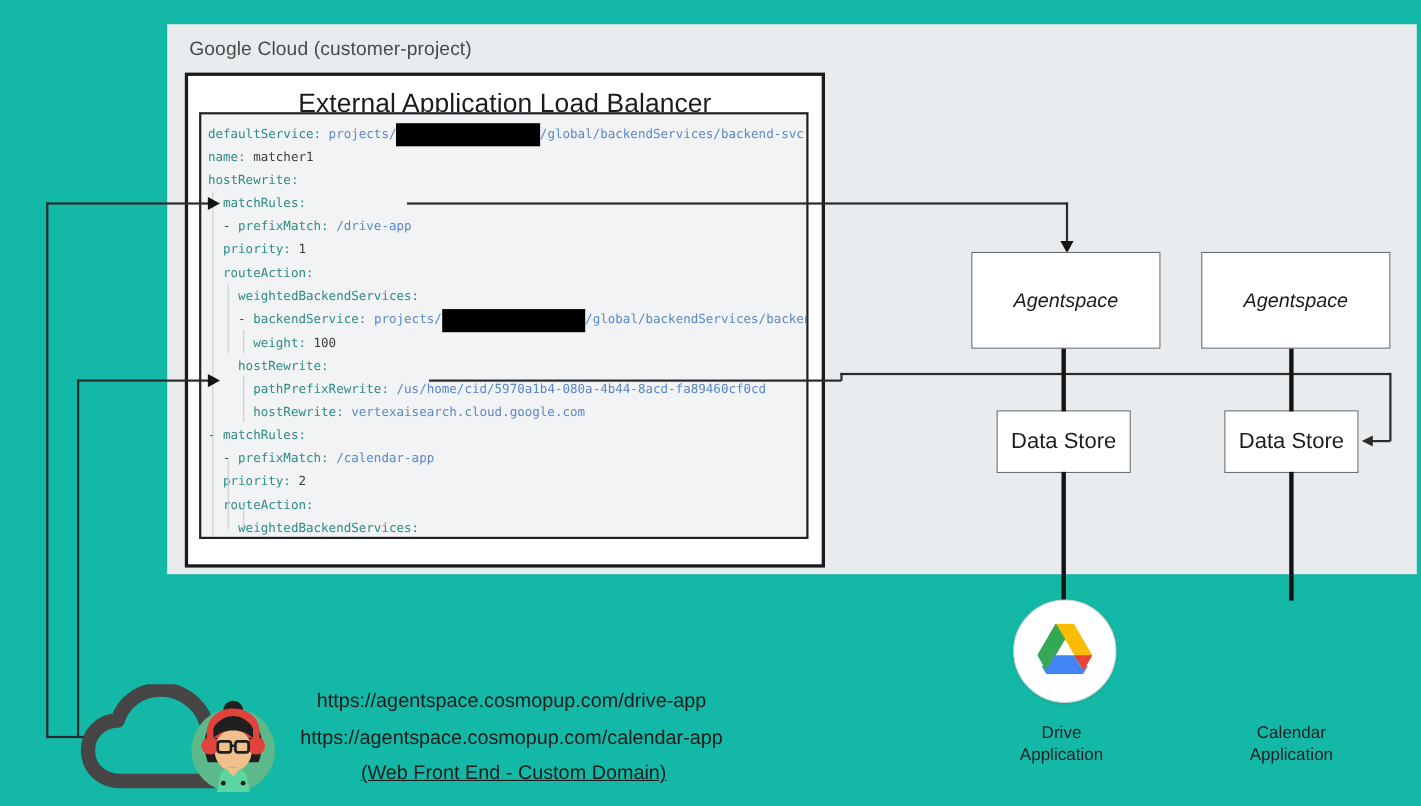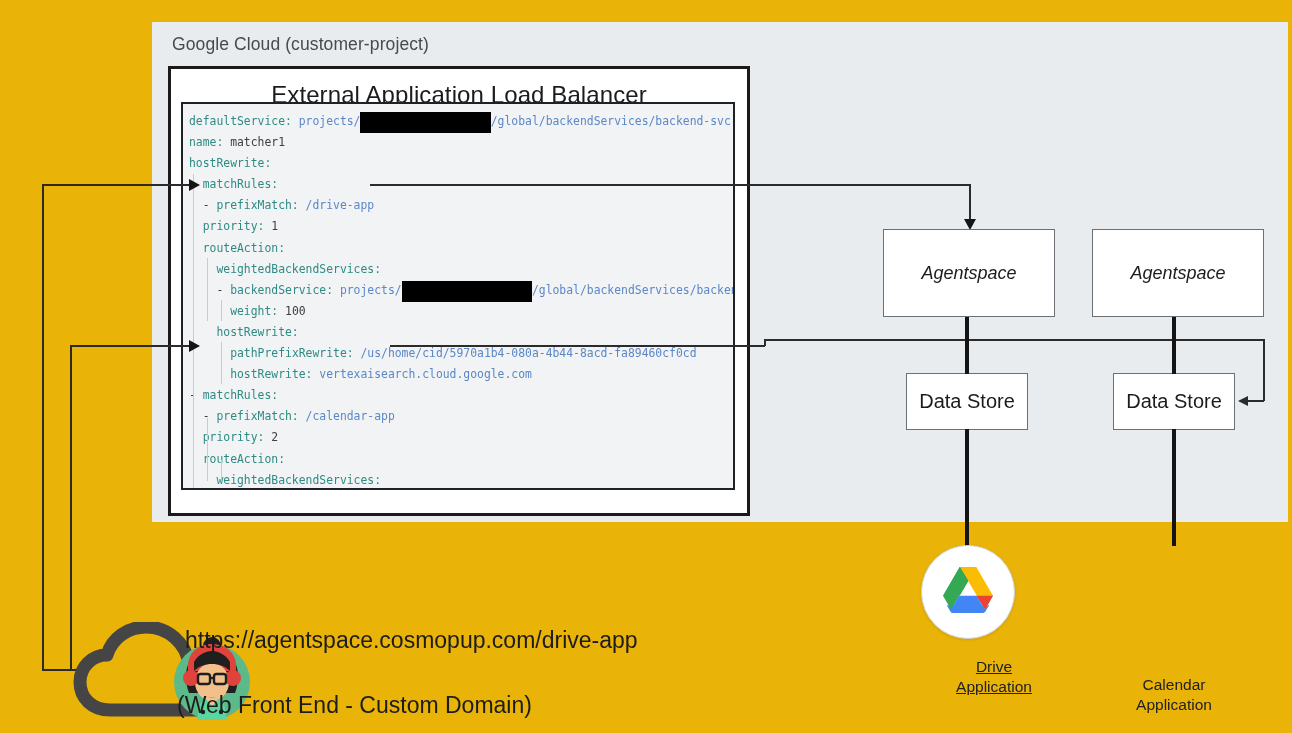--- a/index.html
+++ b/index.html
@@ -8,21 +8,21 @@
     background: #ffffff;
   }
   body {
     font-family: "Liberation Sans", sans-serif;
     -webkit-font-smoothing: antialiased;
   }
   #canvas {
     position: relative;
     width: 1292px;
     height: 733px;
-    background: #eab308;
+    background: #14b8a6;
     overflow: hidden;
   }
 
   
   .gcp-panel {
     position: absolute;
     left: 152px;
     top: 22px;
     width: 1136px;
     height: 500px;
@@ -166,21 +166,22 @@
     text-align: center;
     font-size: 15.5px;
     line-height: 20px;
     color: #202124;
   }
 
   
   .url-line {
     position: absolute;
     width: 560px;
-    font-size: 23px;
+    text-align: center;
+    font-size: 18px;
     color: #1c1c1c;
     white-space: nowrap;
   }
 
   
   .cloud-user { position: absolute; left: 72px; top: 622px; width: 190px; height: 100px; }
 </style>
 </head>
 <body>
 
@@ -259,26 +260,26 @@
       <svg width="50" height="46" viewBox="0 0 87 80">
         <path d="M6.6 66.5 L13.4 78.3 C14.2 79.7 15.5 80 16.9 80 L70 80 C71.4 80 72.7 79.3 73.5 78 L80.3 66.5 Z" fill="#4285f4"></path>
         <path d="M29 0 L58 0 L29.6 49 L0.7 49 Z" fill="#34a853" transform="translate(0,0)"></path>
         <path d="M29.3 0 L57.9 0 L87 50 L73.3 74 L43.5 24 Z" fill="#fbbc04"></path>
         <path d="M0 50 L14 74 L44 24 L29.3 0 Z" fill="#34a853"></path>
         <path d="M73.3 74 L87 50 L57.5 50 Z" fill="#ea4335"></path>
         <path d="M13.9 74.2 L27.8 50 L58.2 50 L72.6 74.3 Z" fill="#4285f4"></path>
       </svg>
     </span>
   </div>
-  <div class="app-label" style="left:914px; top:657px;text-decoration:underline;">
+  <div class="app-label" style="left:885px; top:657px;">
     <div>Drive</div>
     <div>Application</div>
   </div>
 
-  <div class="app-label" style="left:1094px; top:675px;">
+  <div class="app-label" style="left:1094px; top:657px;">
     <div>Calendar</div>
     <div>Application</div>
   </div>
 
   <div class="cloud-user">
     <svg width="190" height="100" viewBox="0 0 190 100">
       <path d="M38,88 C20,88 8,76 8,60 C8,45 20,33 35,33 C40,16 56,5 74,5 C96,5 114,21 117,42
                C133,44 145,57 145,72 C145,81 140,88 131,88 Z" fill="none" stroke="#454545" stroke-width="13" stroke-linejoin="round"></path>
       <circle cx="140" cy="60" r="38" fill="#5cb98a"></circle>
       <g>
@@ -296,15 +297,16 @@
         </g>
         <path d="M128 82 c4 -5 8 -7 12 -7 c4 0 8 2 12 7 l3 16 l-30 0 z" fill="#5bd6a0"></path>
         <circle cx="131" cy="90" r="2.2" fill="#1f1f1f"></circle>
         <circle cx="149" cy="90" r="2.2" fill="#1f1f1f"></circle>
         <path d="M133 76 l7 8 l7 -8 z" fill="#f2c08a"></path>
       </g>
     </svg>
   </div>
 
   <div class="url-line" style="left:185px; top:627px;">https://agentspace.cosmopup.com/drive-app</div>
-  <div class="url-line" style="left:177px; top:692px;">(Web Front End - Custom Domain)</div>
+  <div class="url-line" style="left:185px; top:660px;">https://agentspace.cosmopup.com/calendar-app</div>
+  <div class="url-line" style="left:187px; top:692px;text-decoration:underline;">(Web Front End - Custom Domain)</div>
 
 </div>
 
 </body></html>

